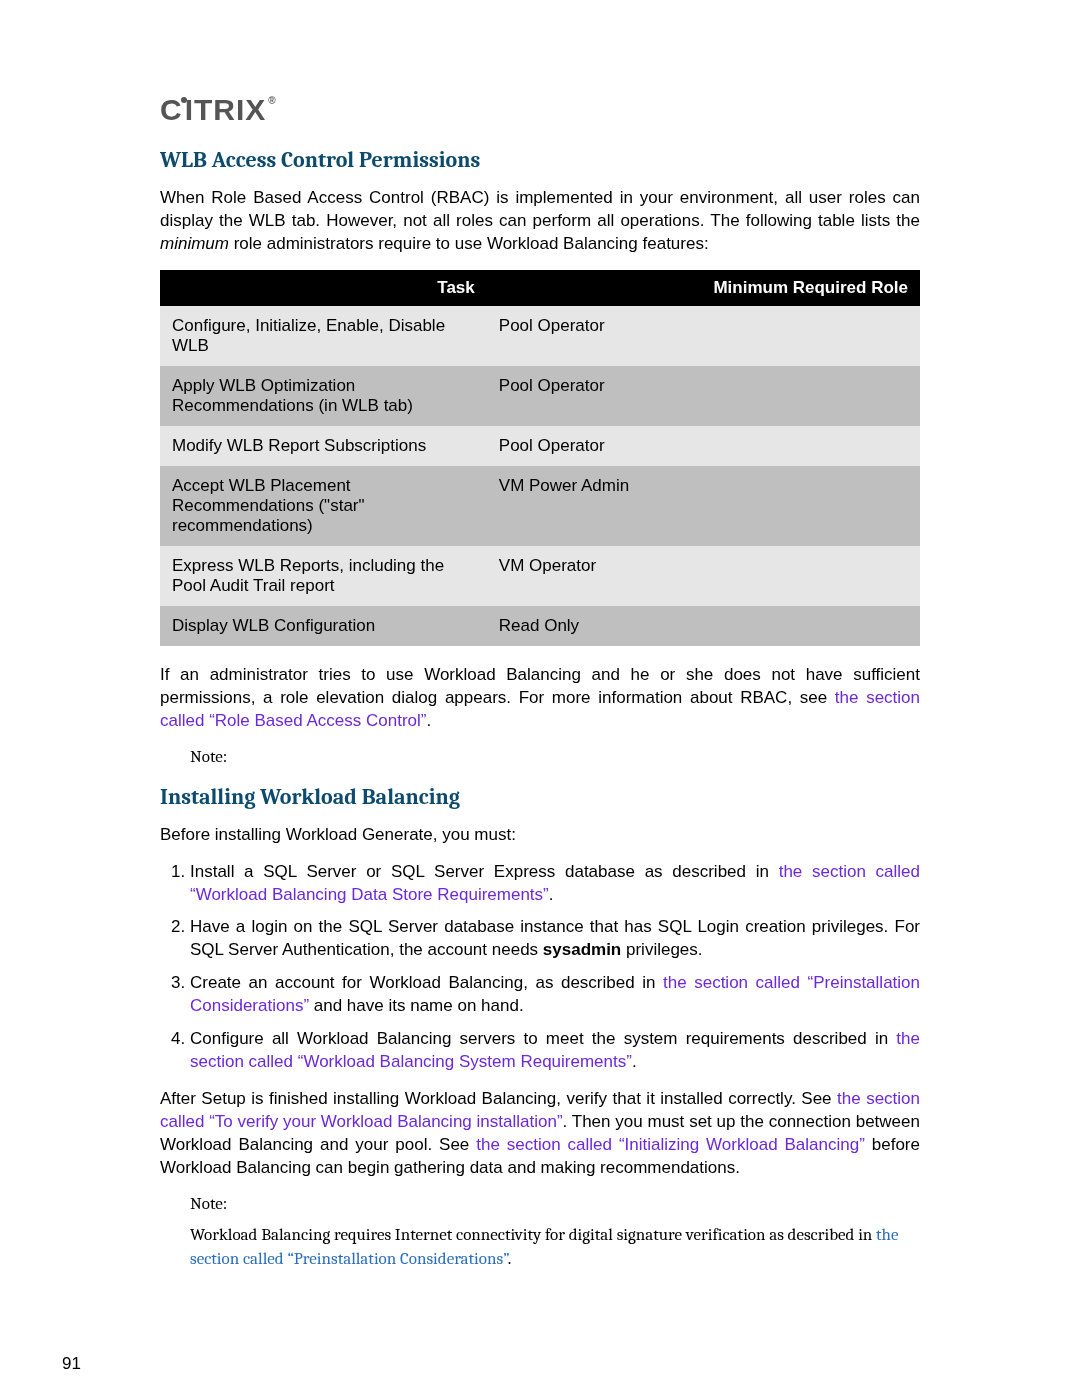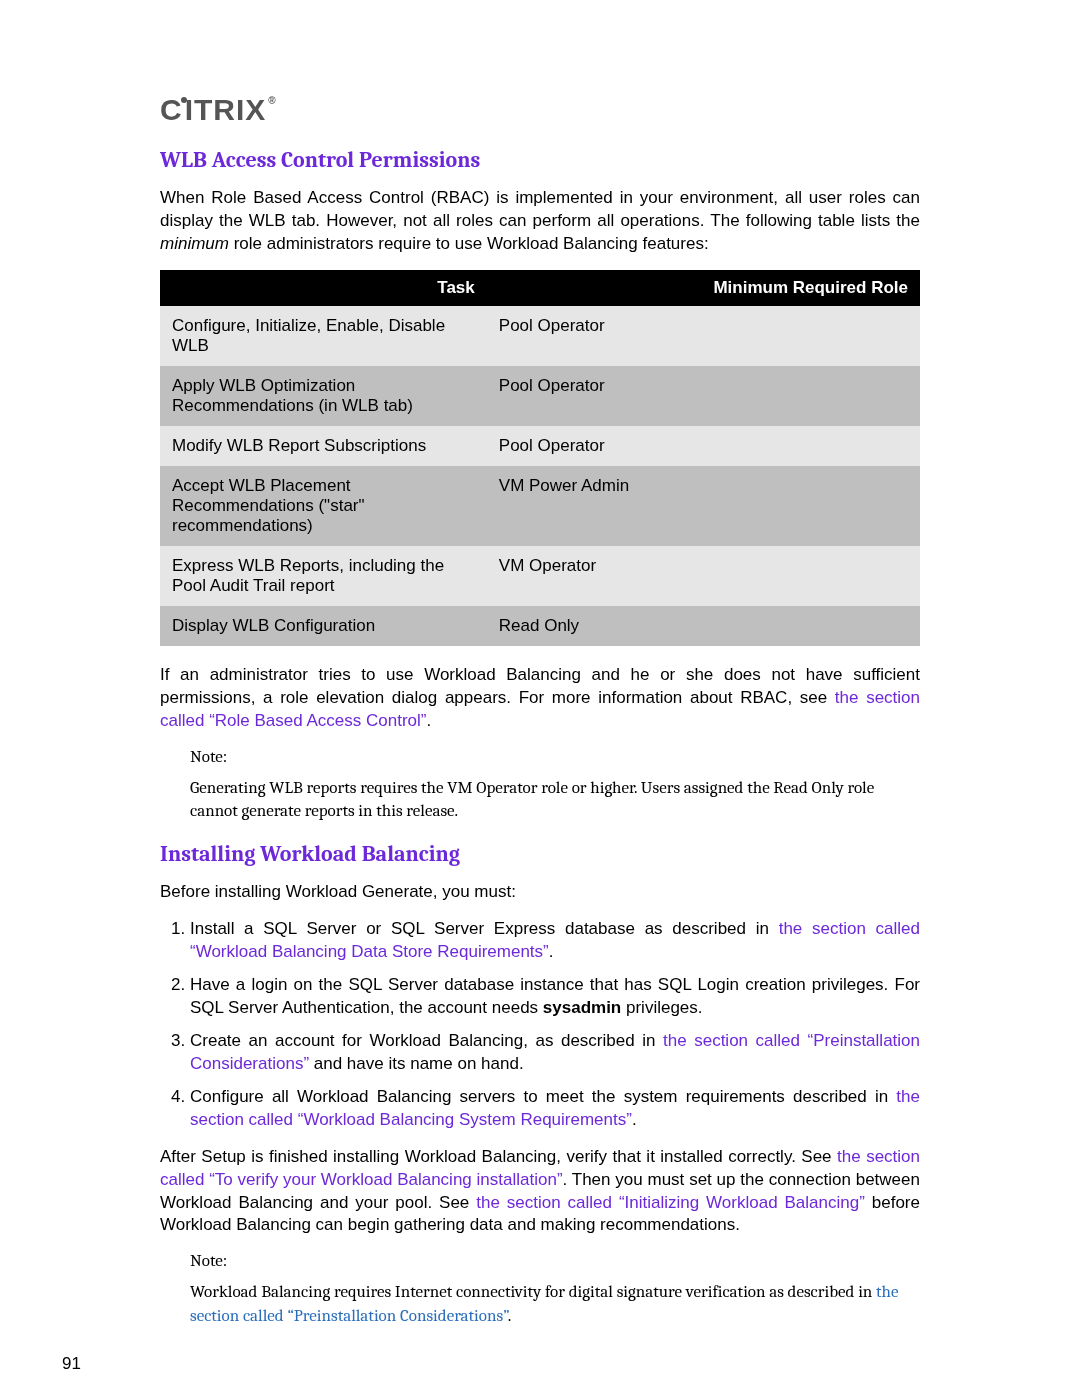--- a/index.html
+++ b/index.html
@@ -36,21 +36,21 @@
     margin-right: -2px;
   }
   .logo-reg {
     font-size: 10px;
     vertical-align: top;
     position: relative;
     top: 2px;
     margin-left: 2px;
   }
   h2.section {
-    color: #6d28d9;
+    color: #0c4a6e;
     font-family: Cambria, Georgia, serif;
     font-weight: bold;
     font-size: 22px;
     margin: 16px 0 14px 0;
   }
   p {
     font-size: 17px;
     line-height: 1.35;
     margin: 0 0 14px 0;
     text-align: justify;
@@ -162,21 +162,20 @@
       </tr>
     </tbody>
   </table>
 
   <p>
     <span>If an administrator tries to use Workload Balancing and he or she does not have sufficient permissions, a role elevation dialog appears. For more information about RBAC, see </span><span class="link">the section called “Role Based Access Control”</span><span>.</span>
   </p>
 
   <div class="note-block">
     <div class="note-label">Note:</div>
-    <div class="note-body">Generating WLB reports requires the VM Operator role or higher. Users assigned the Read Only role cannot generate reports in this release.</div>
   </div>
 
   <h2 class="section">Installing Workload Balancing</h2>
 
   <p>Before installing Workload Generate, you must:</p>
 
   <ol class="steps">
     <li>
       <span>Install a SQL Server or SQL Server Express database as described in </span><span class="link">the section called “Workload Balancing Data Store Requirements”</span><span>.</span>
     </li>

